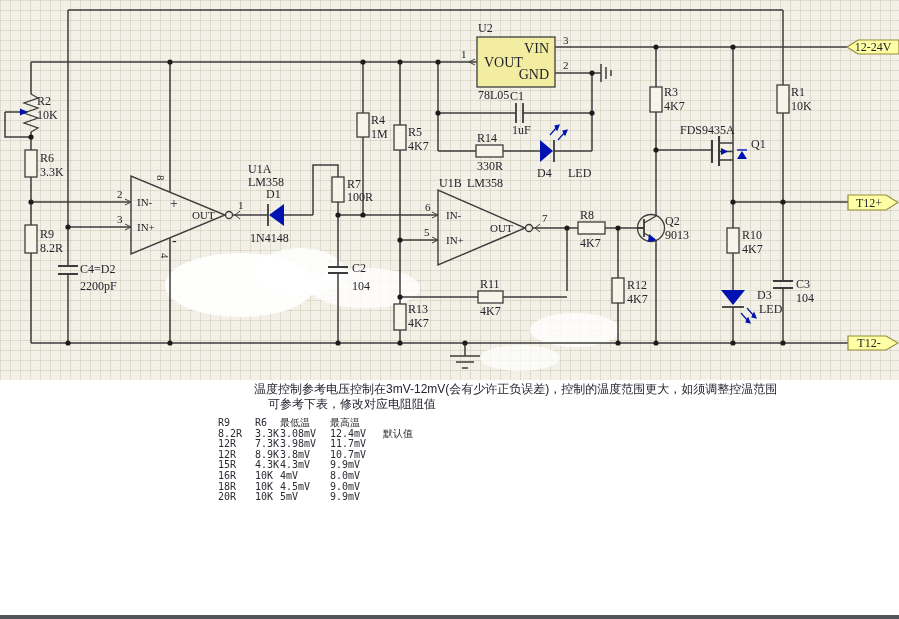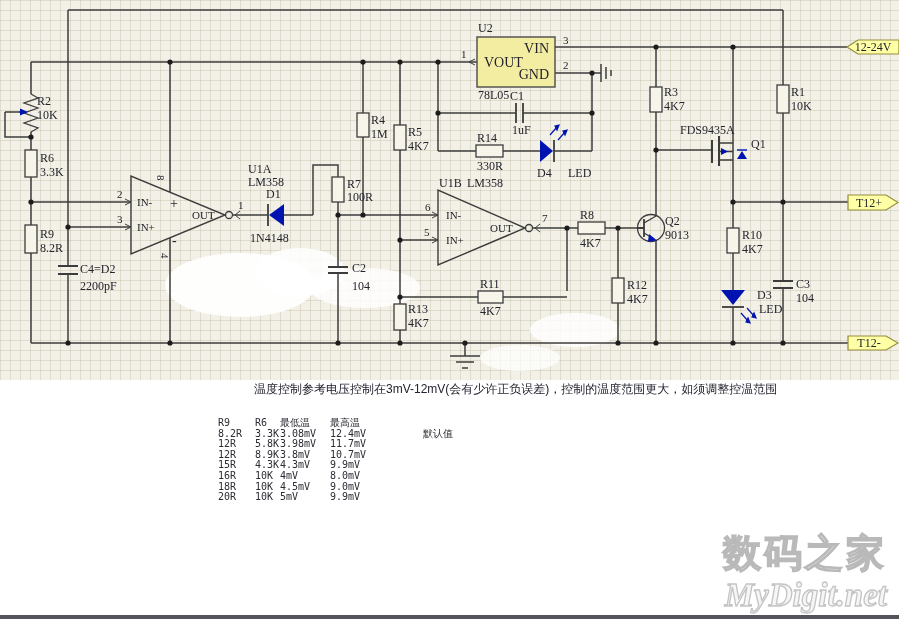--- a/index.html
+++ b/index.html
@@ -18,21 +18,21 @@
   .notes{position:absolute;left:218px;top:382px;width:560px;color:#23232f;
          font-size:12px;line-height:15px;margin-left:36px;}
   .notes .l2{margin-left:14px;}
   .res-table{position:absolute;left:218px;top:418px;color:#2b2b33;
     font-family:"DejaVu Sans Mono",monospace;font-size:10px;line-height:10.6px;white-space:nowrap;}
   .res-table .row{display:flex;}
   .res-table .c1{display:inline-block;width:37px;}
   .res-table .c2{display:inline-block;width:25px;}
   .res-table .c3{display:inline-block;width:50px;}
   .res-table .c4{display:inline-block;width:53px;}
-  .res-table .c5{display:inline-block;margin-left:40px;}
+  .res-table .c5{display:inline-block;}
   .watermark{position:absolute;right:12px;top:528px;text-align:right;pointer-events:none;}
   .wm-cn{font-size:38px;font-weight:bold;letter-spacing:3px;color:rgba(200,200,200,.18);
          -webkit-text-stroke:1.4px #b9b9b9;font-family:"Liberation Sans",sans-serif;}
   .wm-en{font-size:33px;font-weight:bold;font-style:italic;color:rgba(205,205,205,.18);
          -webkit-text-stroke:1.3px #c4c4c4;font-family:"Liberation Serif",serif;margin-top:-2px;}
   .bottom-bar{position:absolute;left:0;bottom:0;width:899px;height:4px;background:#53535b;}
 </style>
 </head>
 <body>
 
@@ -307,39 +307,40 @@
 
       <text class="tagtxt" x="873" y="51" text-anchor="middle">12-24V</text>
       <text class="tagtxt" x="869" y="206.5" text-anchor="middle">T12+</text>
       <text class="tagtxt" x="869" y="347" text-anchor="middle">T12-</text>
     </g>
   </svg>
   </div>
 
   <div class="notes">
     <div>温度控制参考电压控制在3mV-12mV(会有少许正负误差)，控制的温度范围更大，如须调整控温范围</div>
+    <div class="l2">可参考下表，修改对应电阻阻值</div>
   </div>
 
   <div class="res-table">
     <div class="row">
       <span class="c1">R9</span>
       <span class="c2">R6</span>
       <span class="c3">最低温</span>
       <span class="c4">最高温</span>
     </div>
     <div class="row">
       <span class="c1">8.2R</span>
         <span class="c2">3.3K</span>
         <span class="c3">3.08mV</span>
         <span class="c4">12.4mV</span>
         <span class="c5">默认值</span>
     </div>
     <div class="row">
       <span class="c1">12R</span>
-        <span class="c2">5.8K</span>
+        <span class="c2">7.3K</span>
         <span class="c3">3.98mV</span>
         <span class="c4">11.7mV</span>
     </div>
     <div class="row">
       <span class="c1">12R</span>
         <span class="c2">8.9K</span>
         <span class="c3">3.8mV</span>
         <span class="c4">10.7mV</span>
     </div>
     <div class="row">
@@ -361,19 +362,15 @@
         <span class="c4">9.0mV</span>
     </div>
     <div class="row">
       <span class="c1">20R</span>
         <span class="c2">10K</span>
         <span class="c3">5mV</span>
         <span class="c4">9.9mV</span>
     </div>
   </div>
 
-  <div class="watermark">
-    <div class="wm-cn">数码之家</div>
-    <div class="wm-en">MyDigit.net</div>
-  </div>
 
   <div class="bottom-bar"></div>
 </div>
 
 </body></html>

